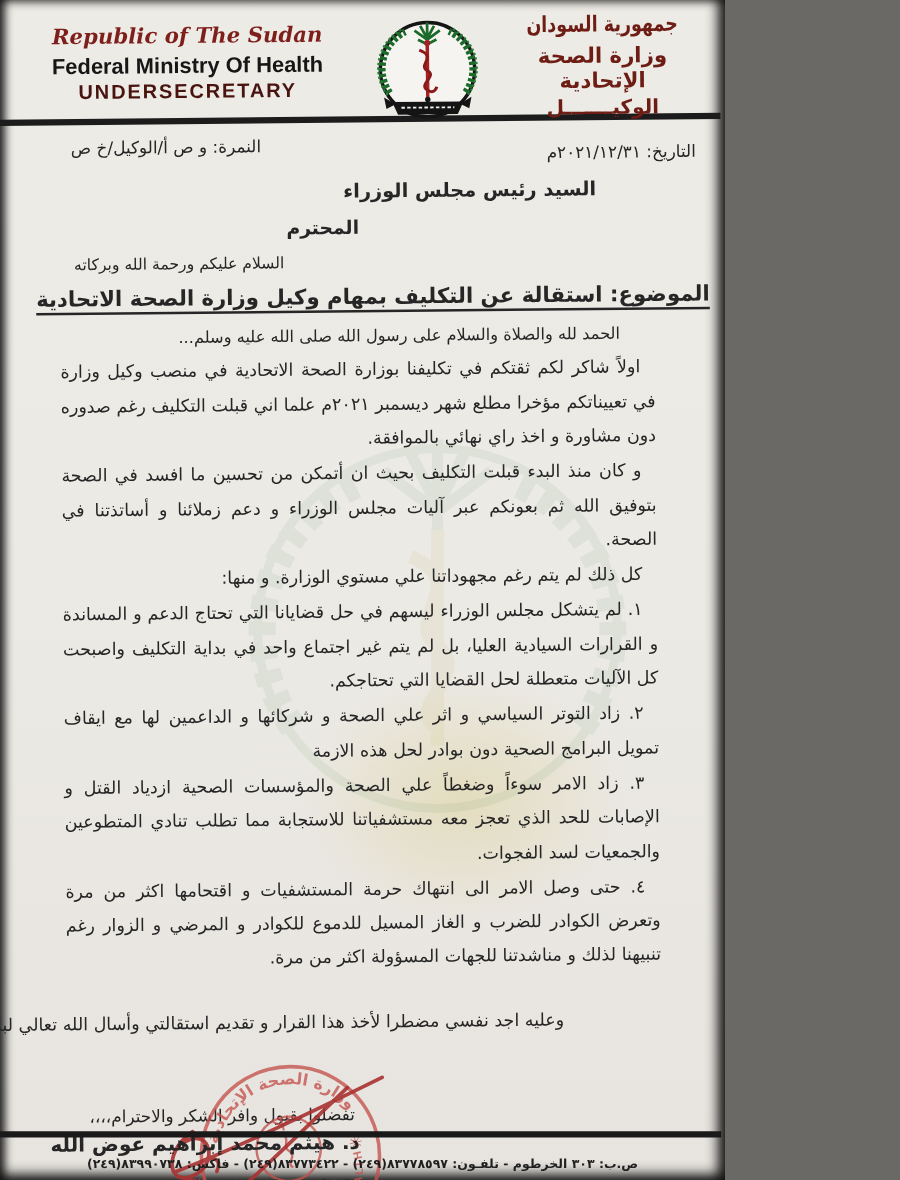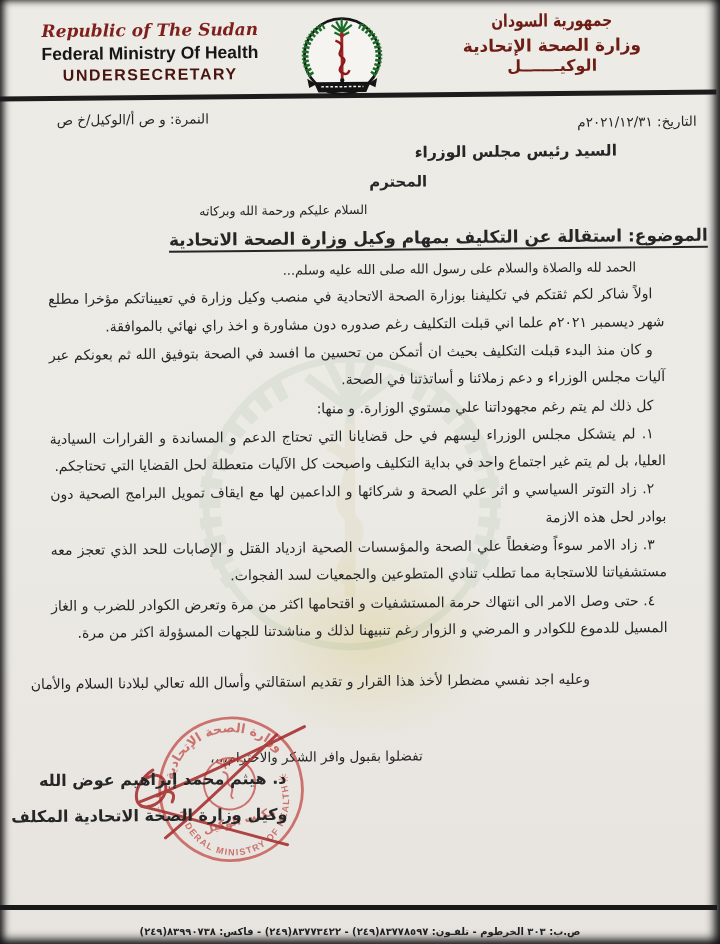--- a/index.html
+++ b/index.html
@@ -1,17 +1,17 @@
 <!DOCTYPE html>
 <html lang="ar"><head>
 <meta charset="utf-8">
 <style>
   html,body{margin:0;padding:0;background:#6b6965;}
   .photo{
-    position:relative;width:720px;height:944px;overflow:hidden;
+    position:relative;width:580px;height:944px;overflow:hidden;
     background:
       linear-gradient(180deg,#d8d5d0 0,#edebe6 10px,#eceae5 50%,#e7e4df 100%);
     font-family:"DejaVu Sans",sans-serif;color:#262626;
     box-shadow:inset 7px 0 7px -3px rgba(15,15,15,.85),
                inset -9px 0 9px -3px rgba(15,15,15,.9),
                inset 0 -8px 9px -3px rgba(15,15,15,.85),
                inset 0 5px 5px -3px rgba(110,108,104,.6);
   }
   .content{position:absolute;inset:0;transform:rotate(-0.55deg);}
   

